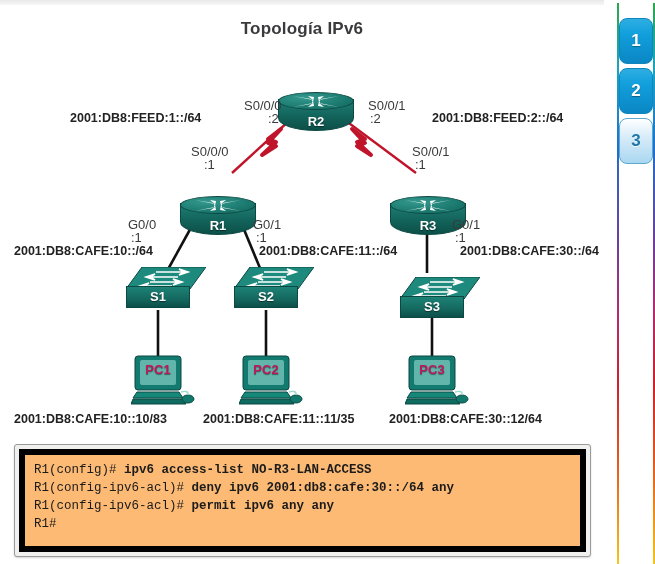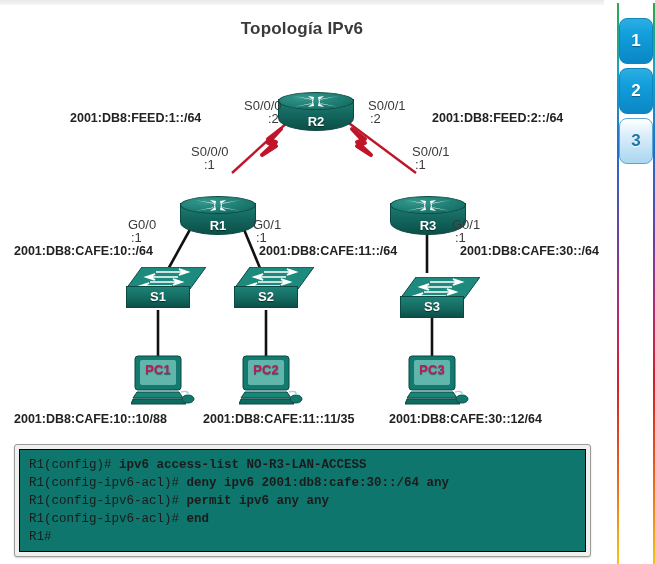--- a/index.html
+++ b/index.html
@@ -156,22 +156,22 @@
     background: #f0f0ee;
     border: 1px solid #9a9a9a;
     border-radius: 3px;
     box-sizing: border-box;
     padding: 4px;
     box-shadow: 0 1px 2px rgba(0,0,0,.18);
   }
   #cli-inner {
     width: 100%;
     height: 100%;
-    background: #0f766e;
-    border: 1px solid #000000;
+    background: #fdba74;
+    border: 6px solid #000000;
     box-sizing: border-box;
     padding: 6px 9px 4px 9px;
     overflow: hidden;
   }
   .cli-line {
     font-family: "Liberation Mono", "DejaVu Sans Mono", monospace;
     font-size: 12.5px;
     line-height: 18px;
     color: #1b1b1b;
     white-space: pre;
@@ -390,30 +390,29 @@
   <div class="iface-label" style="left:452px; top:213px;">G0/1</div>
   <div class="iface-label" style="left:455px; top:226px;">:1</div>
 
   <div class="net-label" style="left:70px; top:106px;">2001:DB8:FEED:1::/64</div>
   <div class="net-label" style="left:432px; top:106px;">2001:DB8:FEED:2::/64</div>
 
   <div class="net-label" style="left:14px; top:239px;">2001:DB8:CAFE:10::/64</div>
   <div class="net-label" style="left:259px; top:239px;">2001:DB8:CAFE:11::/64</div>
   <div class="net-label" style="left:460px; top:239px;">2001:DB8:CAFE:30::/64</div>
 
-  <div class="net-label" style="left:14px; top:407px;">2001:DB8:CAFE:10::10/88</div>
+  <div class="net-label" style="left:14px; top:407px;">2001:DB8:CAFE:10::10/83</div>
   <div class="net-label" style="left:203px; top:407px;">2001:DB8:CAFE:11::11/35</div>
   <div class="net-label" style="left:389px; top:407px;">2001:DB8:CAFE:30::12/64</div>
 
   <div id="cli-console">
     <div id="cli-inner">
       <div class="cli-line"><span>R1(config)# </span><span class="cmd">ipv6 access-list NO-R3-LAN-ACCESS</span></div>
       <div class="cli-line"><span>R1(config-ipv6-acl)# </span><span class="cmd">deny ipv6 2001:db8:cafe:30::/64 any</span></div>
       <div class="cli-line"><span>R1(config-ipv6-acl)# </span><span class="cmd">permit ipv6 any any</span></div>
-      <div class="cli-line"><span>R1(config-ipv6-acl)# </span><span class="cmd">end</span></div>
       <div class="cli-line"><span>R1#</span><span class="cmd"></span></div>
     </div>
   </div>
 
 </div>
 
 <div id="right-rail">
   <div id="rail-line-left"></div>
   <div id="rail-line-right"></div>
   <div id="rail-btn-1" class="rail-btn active">1</div>

